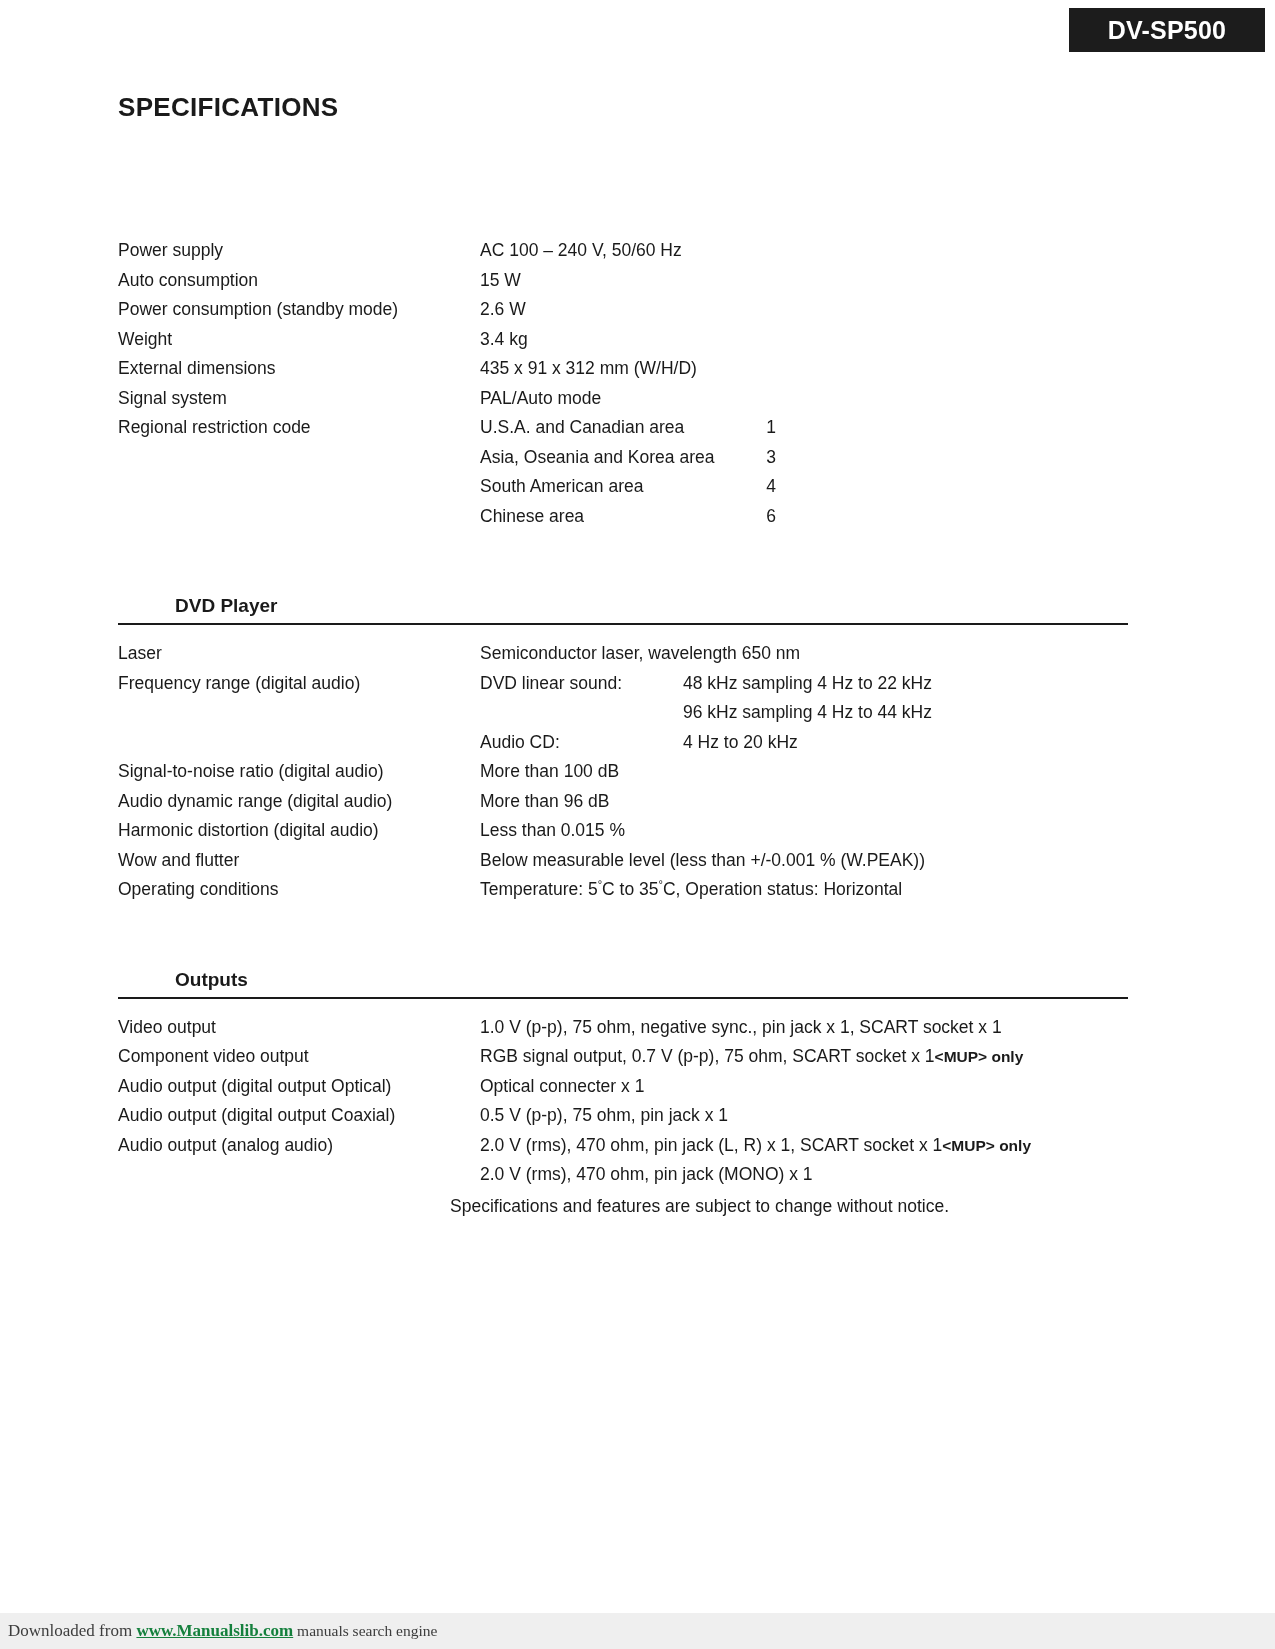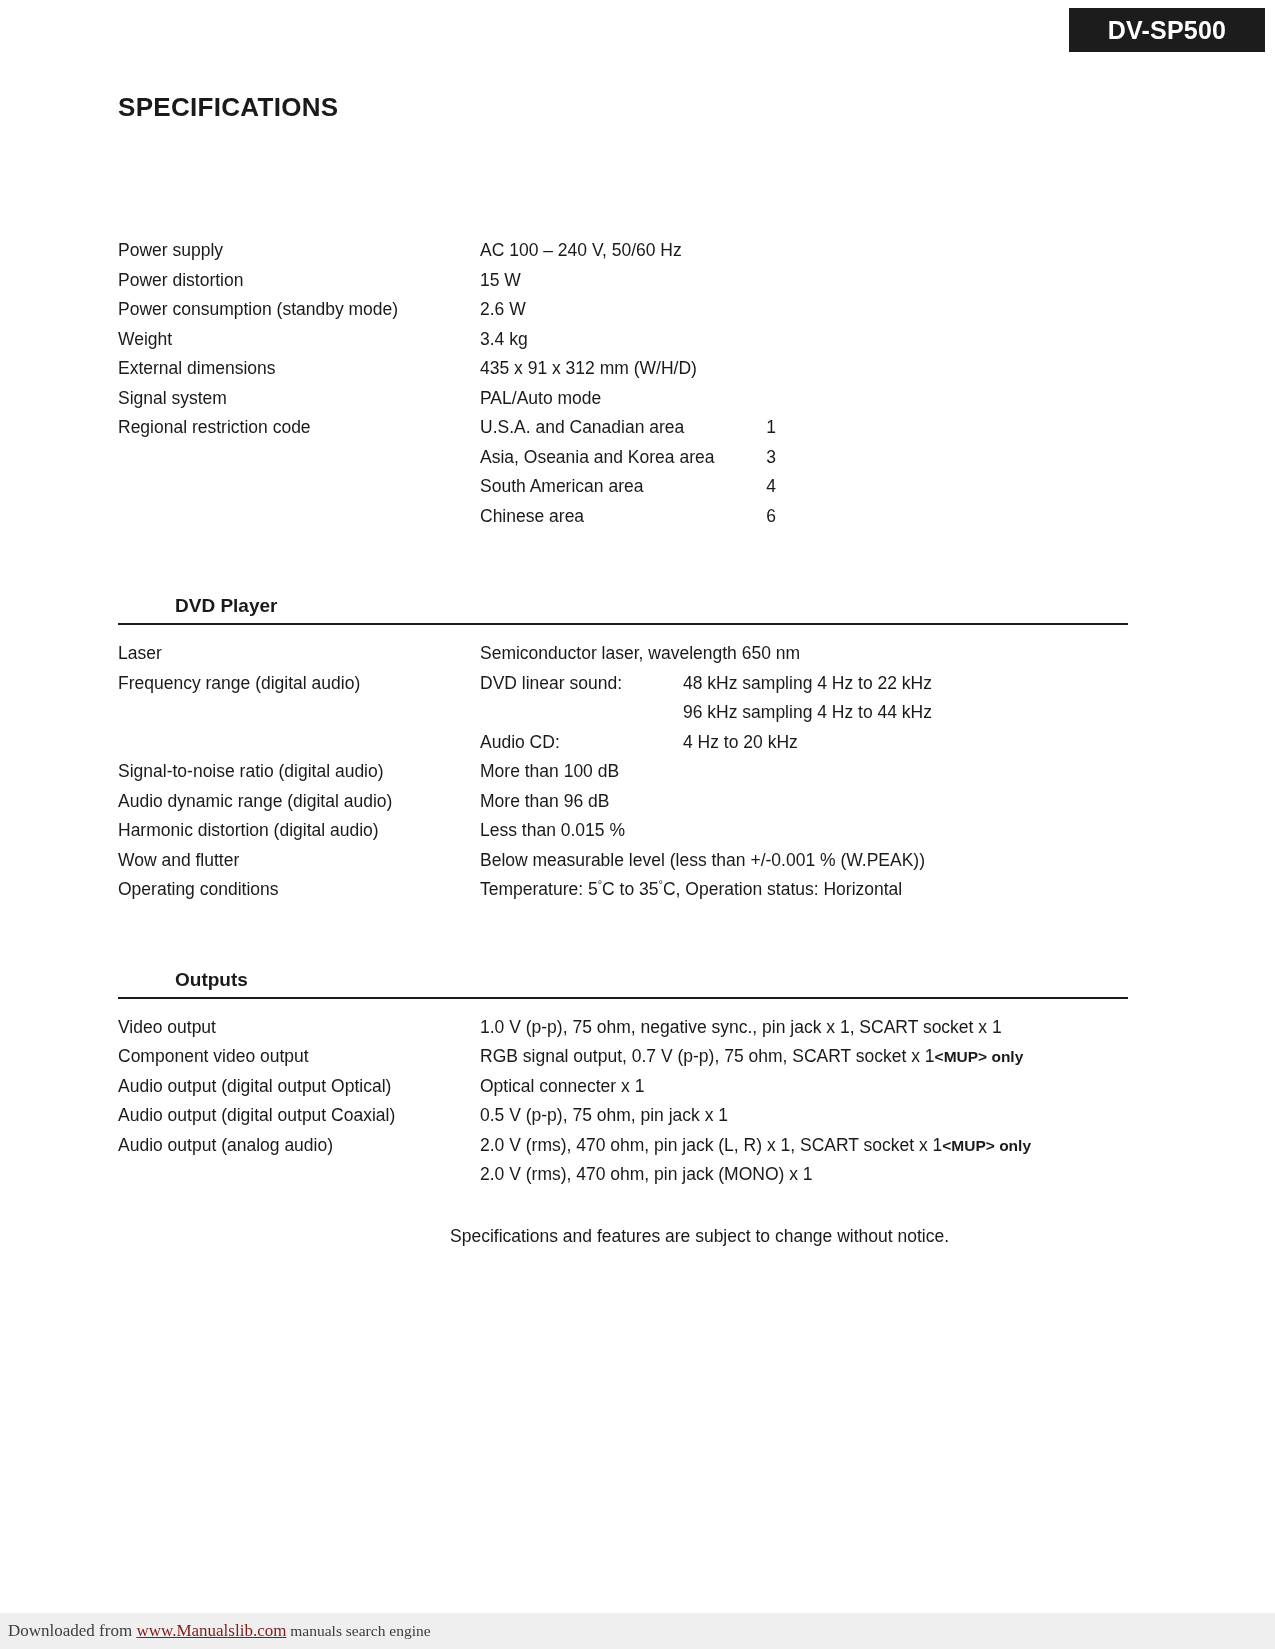--- a/index.html
+++ b/index.html
@@ -92,43 +92,42 @@
   .region-name { width: 268px; flex: 0 0 268px; }
   .region-code { width: 28px; text-align: right; }
   .region-row + .region-row { margin-top: 12px; }
 
   .mup { font-weight: bold; font-size: 15.5px; }
   .mup-pad { padding-left: 14px; }
 
   .sec-gap { height: 58px; }
 
   .notice {
-    margin-top: 30px;
     padding-left: 332px;
     font-size: 17.5px;
   }
 
   
   .footer-band {
     position: absolute;
     left: 0; bottom: 0;
     width: 1275px; height: 36px;
     background: #efefef;
   }
   .footer-text {
     position: absolute;
     left: 8px; bottom: 8px;
     font-family: "Liberation Serif", serif;
     font-size: 17px;
     color: #3d3d3d;
     white-space: nowrap;
   }
   .footer-text .link {
-    color: #7f1d1d;
-    font-weight: normal;
+    color: #15803d;
+    font-weight: bold;
     text-decoration: underline;
   }
   .footer-text .tail { font-size: 15.5px; }
   .deg { font-size: 11px; vertical-align: super; line-height: 0; }
 </style>
 </head>
 <body>
 
 <div class="page">
 
@@ -139,21 +138,21 @@
   <div class="content">
 
     <div class="section">
       <table class="spec">
         <tbody>
             <tr>
           <td class="label">Power supply</td>
           <td class="value">AC 100 – 240 V, 50/60 Hz</td>
         </tr>
         <tr>
-          <td class="label">Power distortion</td>
+          <td class="label">Auto consumption</td>
           <td class="value">15 W</td>
         </tr>
         <tr>
           <td class="label">Power consumption (standby mode)</td>
           <td class="value">2.6 W</td>
         </tr>
         <tr>
           <td class="label">Weight</td>
           <td class="value">3.4 kg</td>
         </tr>

